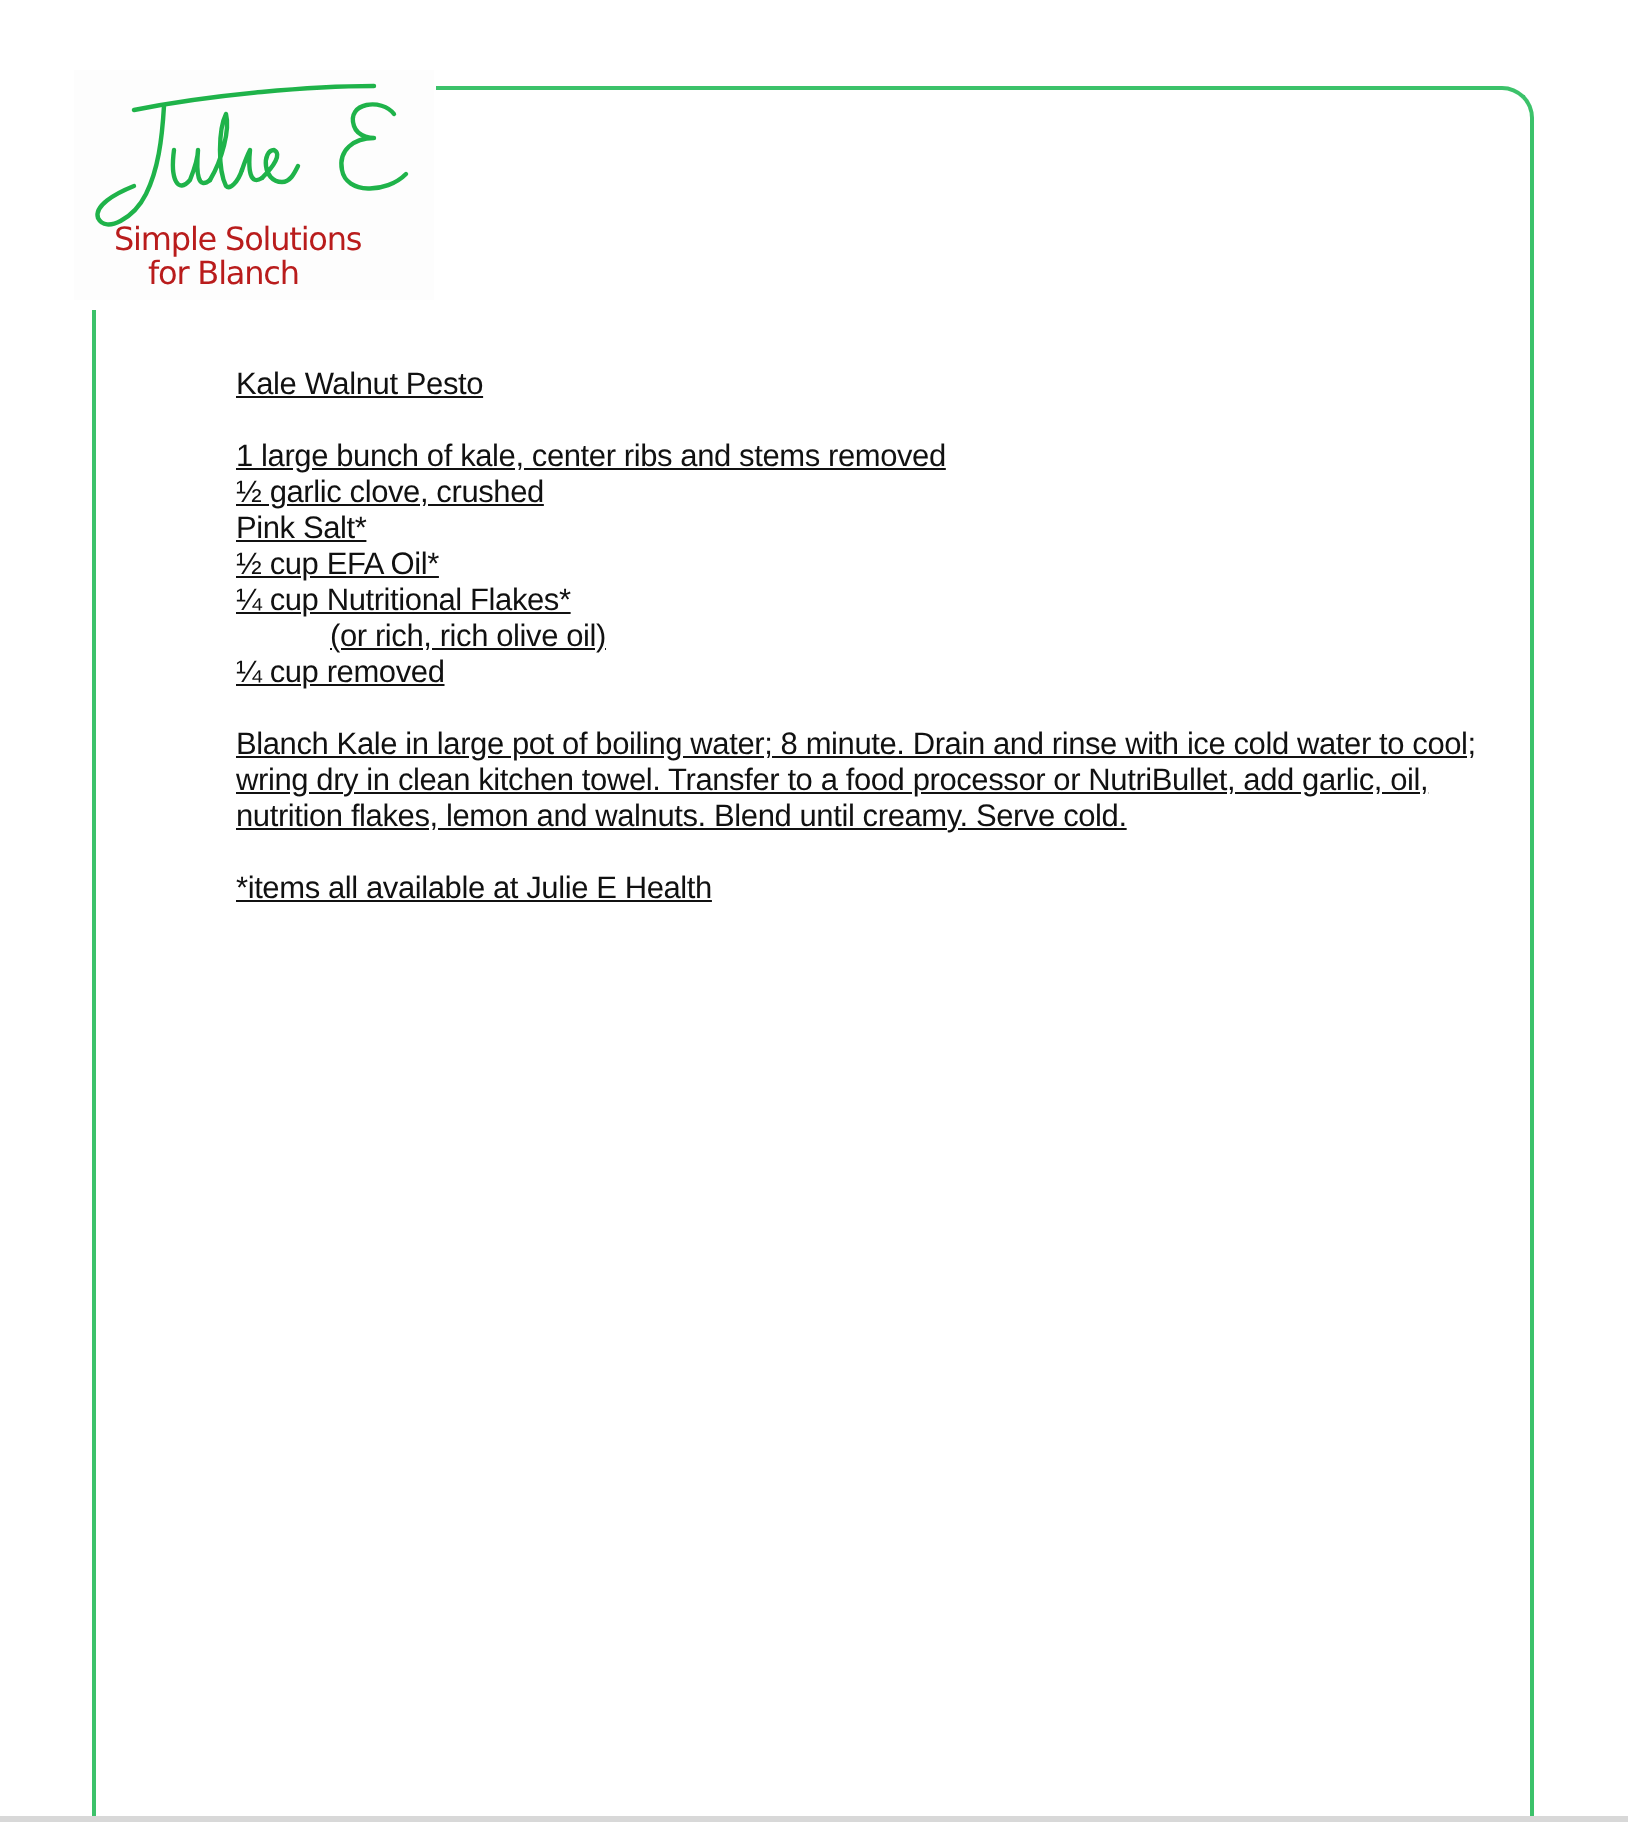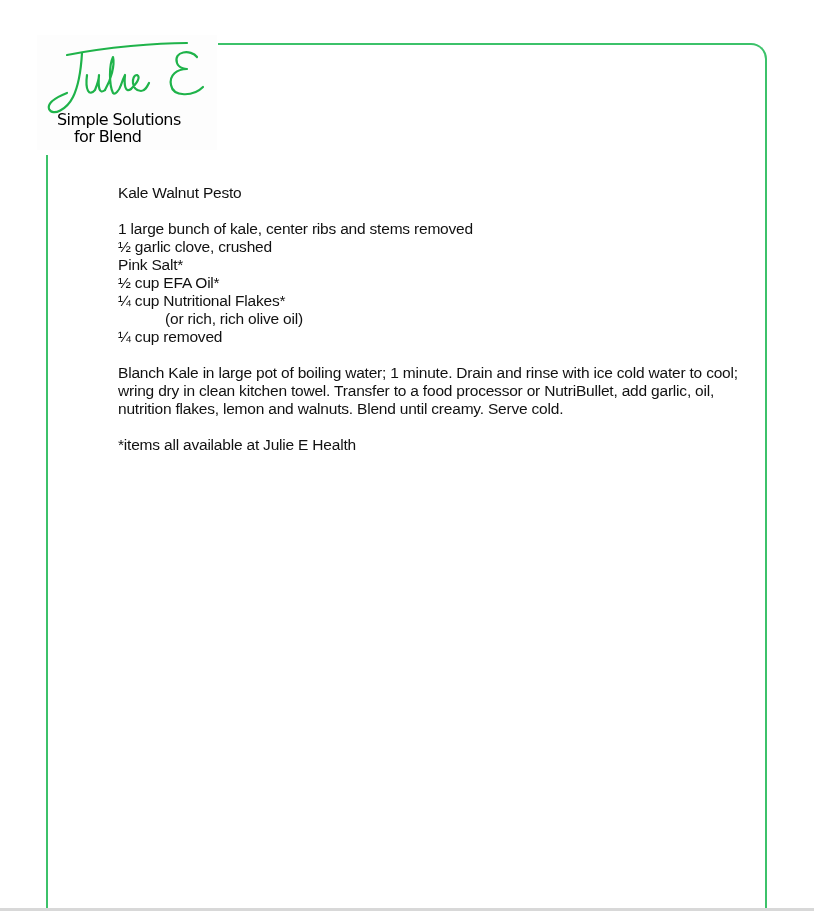--- a/index.html
+++ b/index.html
@@ -6,24 +6,24 @@
   body { width:814px; height:911px; background:#ffffff; position:relative; overflow:hidden;
          font-family:"Liberation Sans", sans-serif; color:#111; }
   .page-bottom { position:absolute; left:0; right:0; top:908px; height:3px; background:#d8d8d8; }
   .frame-top { position:absolute; left:218px; top:43px; width:531px; height:0; border-top:2px solid #3cc26a; }
   .frame-corner { position:absolute; left:737px; top:43px; width:30px; height:30px;
                   border-top:2px solid #3cc26a; border-right:2px solid #3cc26a; border-top-right-radius:16px; box-sizing:border-box; }
   .frame-right { position:absolute; left:765px; top:70px; width:0; height:840px; border-left:2px solid #3cc26a; }
   .frame-left { position:absolute; left:46px; top:155px; width:0; height:760px; border-left:2px solid #3cc26a; }
   .logo { position:absolute; left:37px; top:35px; width:180px; height:115px; background:#fdfdfd; }
   .logo svg { position:absolute; left:0; top:0; }
-  .logo .tag { position:absolute; left:0; width:180px; text-align:center; color:#000000; font-family:"DejaVu Sans", sans-serif; font-size:16px; letter-spacing:-0.6px; line-height:17px; }
+  .logo .tag { position:absolute; left:0; width:180px; text-align:center; color:#b91c1c; font-family:"DejaVu Sans", sans-serif; font-size:16px; letter-spacing:-0.6px; line-height:17px; }
   .logo .tag1 { top:76px; left:20px; text-align:left; }
   .logo .tag2 { top:93px; left:37px; text-align:left; }
-  .content { position:absolute; left:118px; top:184px; width:640px; font-size:15.5px; line-height:18px; letter-spacing:-0.2px; }
+  .content { position:absolute; left:118px; top:184px; width:640px; font-size:15.5px; line-height:18px; letter-spacing:-0.2px;text-decoration:underline; }
   .title { margin:0 0 18px 0; }
   .ing { margin:0; }
   .indent { padding-left:47px; }
   .method { margin:18px 0 18px 0; }
   .note { margin:0; }
 </style>
 </head>
 <body>
 
 <div class="frame-top"></div>
@@ -44,31 +44,31 @@
       <path d="M68 55 C 74 45, 78 30, 76 22 C 72 30, 72 50, 76 58 C 78 60, 82 56, 84 50"></path>
 
       <path d="M84 50 C 86 44, 88 40, 88 40 C 87 50, 88 58, 94 54"></path>
 
       <path d="M94 54 C 100 48, 104 42, 100 40 C 94 40, 94 56, 104 56 C 108 56, 110 52, 112 48"></path>
 
       <path d="M160 22 C 154 14, 136 16, 140 28 C 142 34, 150 34, 150 34 C 140 34, 132 40, 134 50 C 136 62, 156 62, 166 52"></path>
     </g>
   </svg>
   <div class="tag tag1">Simple Solutions</div>
-  <div class="tag tag2">for Blend</div>
+  <div class="tag tag2">for Blanch</div>
 </div>
 
 <div class="content">
   <div class="title">Kale Walnut Pesto</div>
   <div>
     <div class="ing">1 large bunch of kale, center ribs and stems removed</div>
     <div class="ing">½ garlic clove, crushed</div>
     <div class="ing">Pink Salt*</div>
     <div class="ing">½ cup EFA Oil*</div>
     <div class="ing">¼ cup Nutritional Flakes*</div>
     <div class="ing indent">(or rich, rich olive oil)</div>
     <div class="ing">¼ cup removed</div>
   </div>
-  <p class="method">Blanch Kale in large pot of boiling water; 1 minute. Drain and rinse with ice cold water to cool; wring dry in clean kitchen towel. Transfer to a food processor or NutriBullet, add garlic, oil, nutrition flakes, lemon and walnuts. Blend until creamy. Serve cold.</p>
+  <p class="method">Blanch Kale in large pot of boiling water; 8 minute. Drain and rinse with ice cold water to cool; wring dry in clean kitchen towel. Transfer to a food processor or NutriBullet, add garlic, oil, nutrition flakes, lemon and walnuts. Blend until creamy. Serve cold.</p>
   <p class="note">*items all available at Julie E Health</p>
 </div>
 
 <div class="page-bottom"></div>
 
 </body></html>

